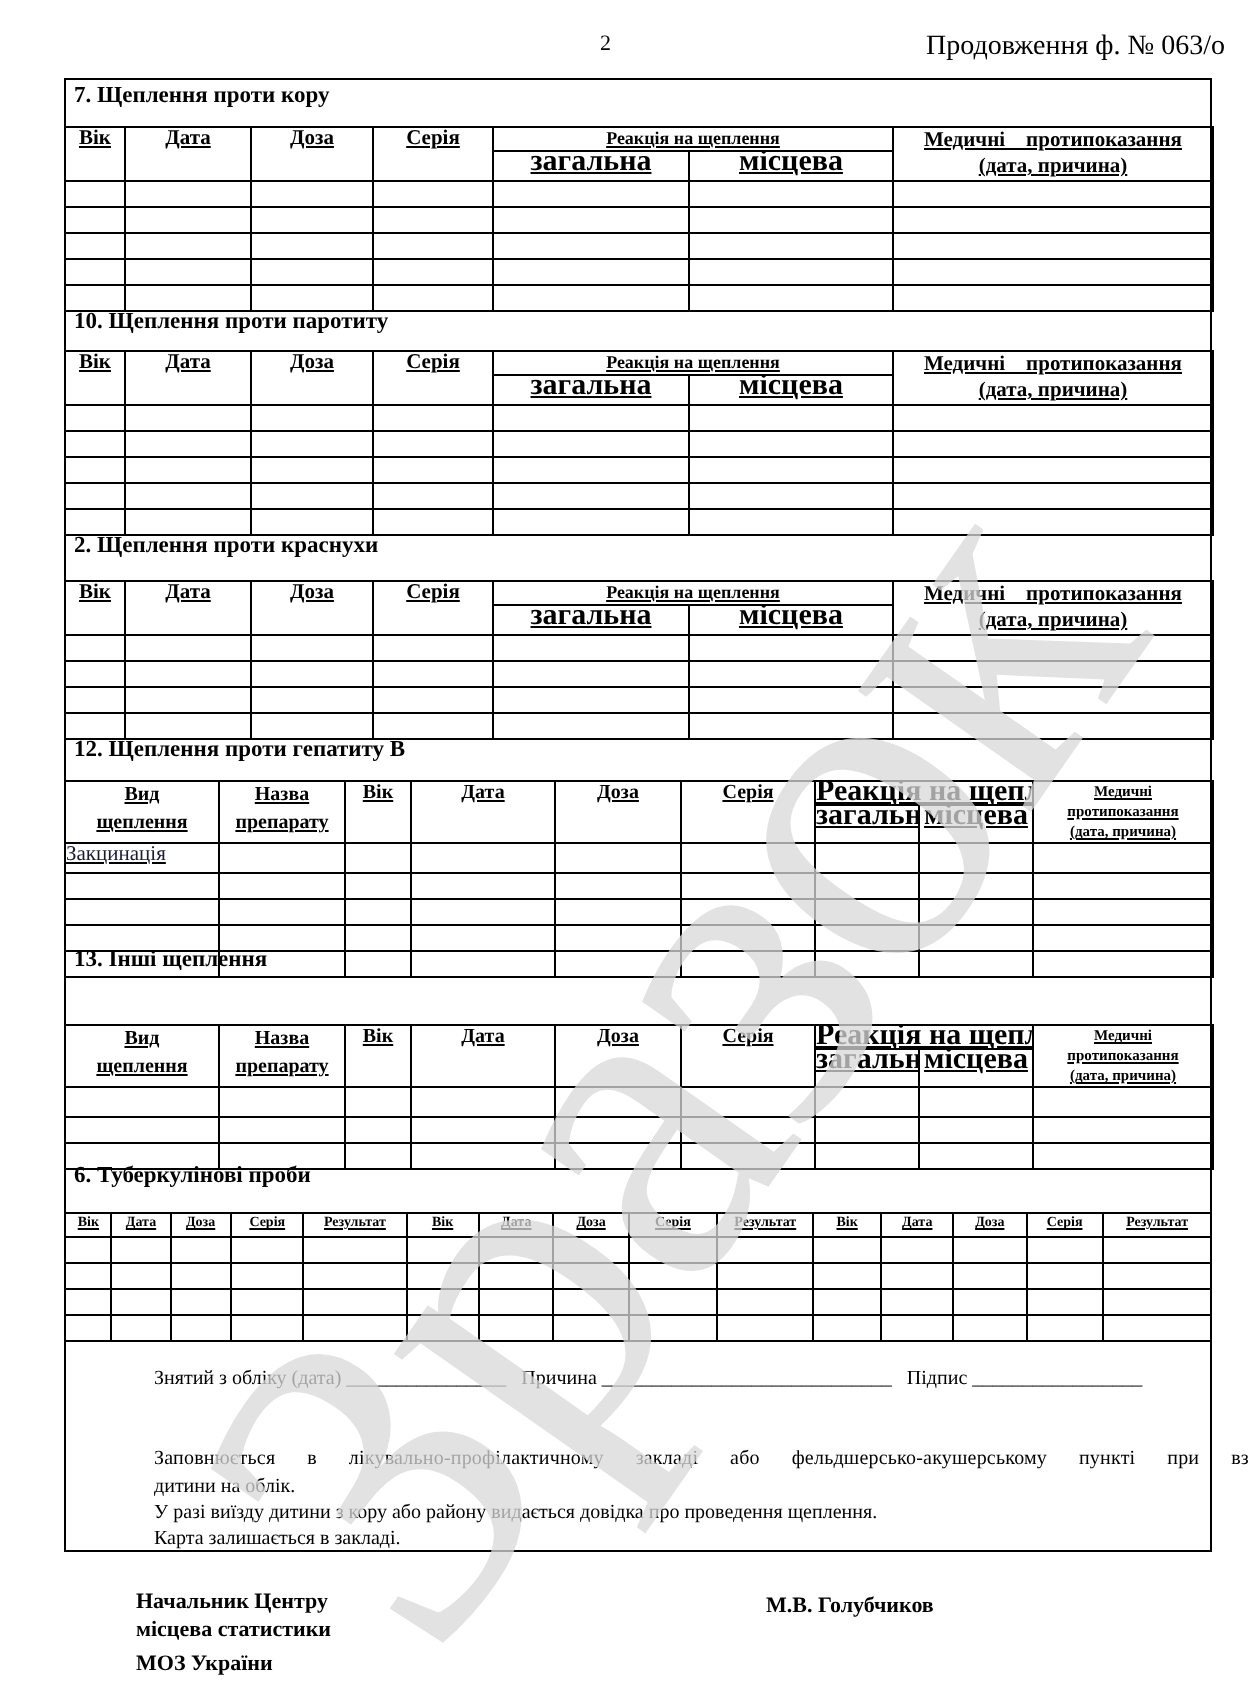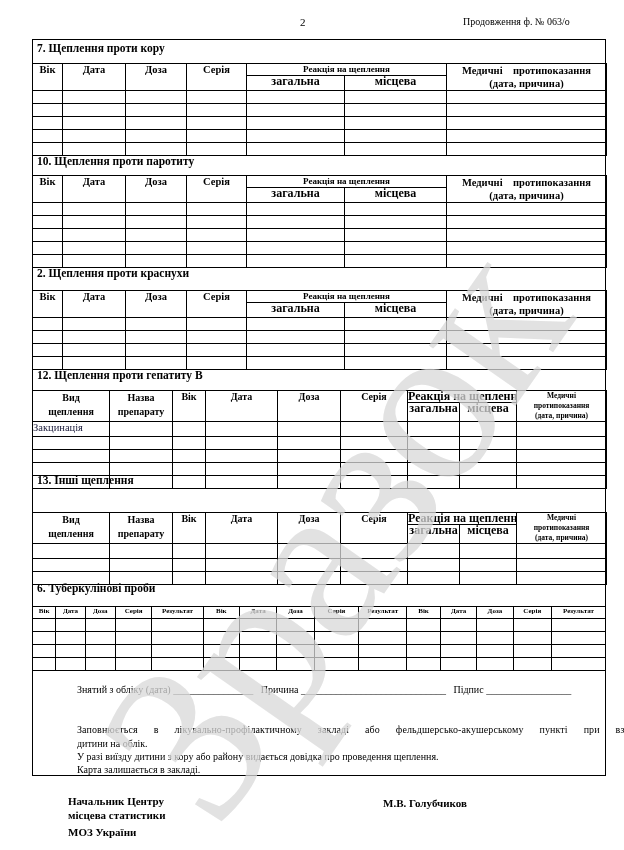--- a/index.html
+++ b/index.html
@@ -1,31 +1,31 @@
 <!DOCTYPE html>
 <html><head>
 <meta charset="utf-8">
 <style>
   html, body { margin:0; padding:0; background:#fff; }
   body { width:624px; height:850px; position:relative; overflow:hidden;
          font-family:"Liberation Serif", "DejaVu Serif", serif; color:#000; }
   .abs { position:absolute; }
   .page-num { left:300px; top:16px; font-size:11px; }
-  .form-ref { left:463px; top:16px; font-size:10px; }
+  .form-ref { left:463px; top:16px; font-size:14px; }
 
   .frame { position:absolute; left:32px; top:39px; width:574px; height:737px;
            border:1px solid #000; box-sizing:border-box; }
 
-  table.grid { position:absolute; border-collapse:collapse; table-layout:fixed; }
+  table.grid { position:absolute; border-collapse:collapse; table-layout:fixed;text-decoration:underline; }
   table.grid td, table.grid th { border:1px solid #000; padding:0; font-weight:bold;
            text-align:center; vertical-align:top; overflow:hidden; white-space:nowrap; }
   .sec-title { position:absolute; left:37px; font-weight:bold; font-size:11.5px; }
 
   .h11 { font-size:10.5px; }
-  .h9  { font-size:12px; line-height:11px; }
+  .h9  { font-size:15px; line-height:11px; }
   .h8  { font-size:7.5px; line-height:9px; }
   .h7  { font-size:7px; }
   .cell-left { text-align:left !important; font-weight:normal !important; font-size:10.5px; }
 
   .foot { position:absolute; font-size:10px;margin-left:40px; }
   .sig { position:absolute; font-weight:bold; font-size:11px; line-height:14px; }
 
   .watermark { position:absolute; left:20px; top:400px; font-size:230px; color:#d9d9d9;
                transform:rotate(-55deg); transform-origin:center; pointer-events:none;
                font-family:"Liberation Serif", serif; opacity:0.75; letter-spacing:-4px; z-index:5;}

